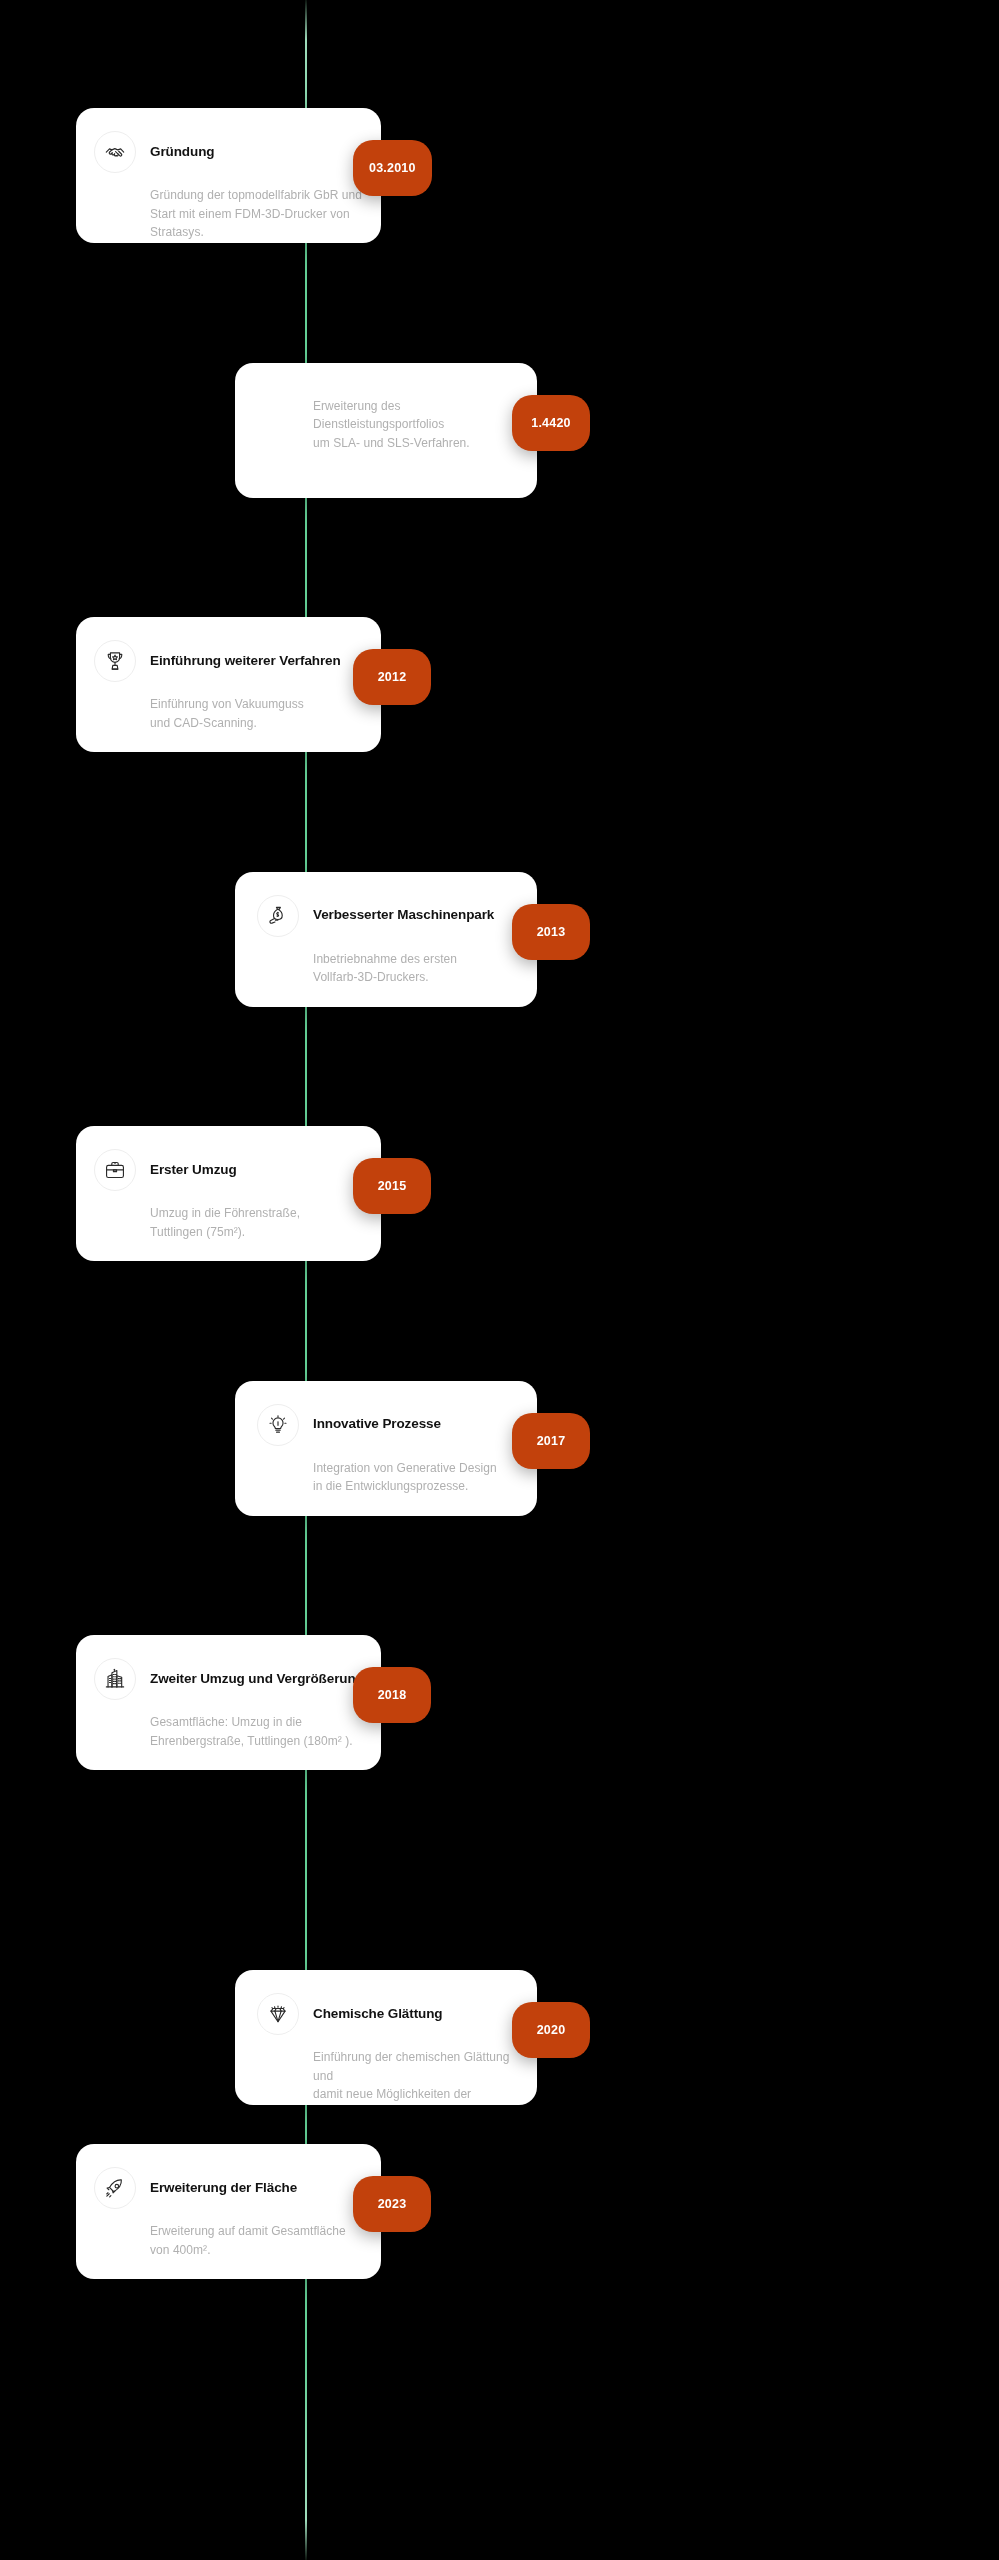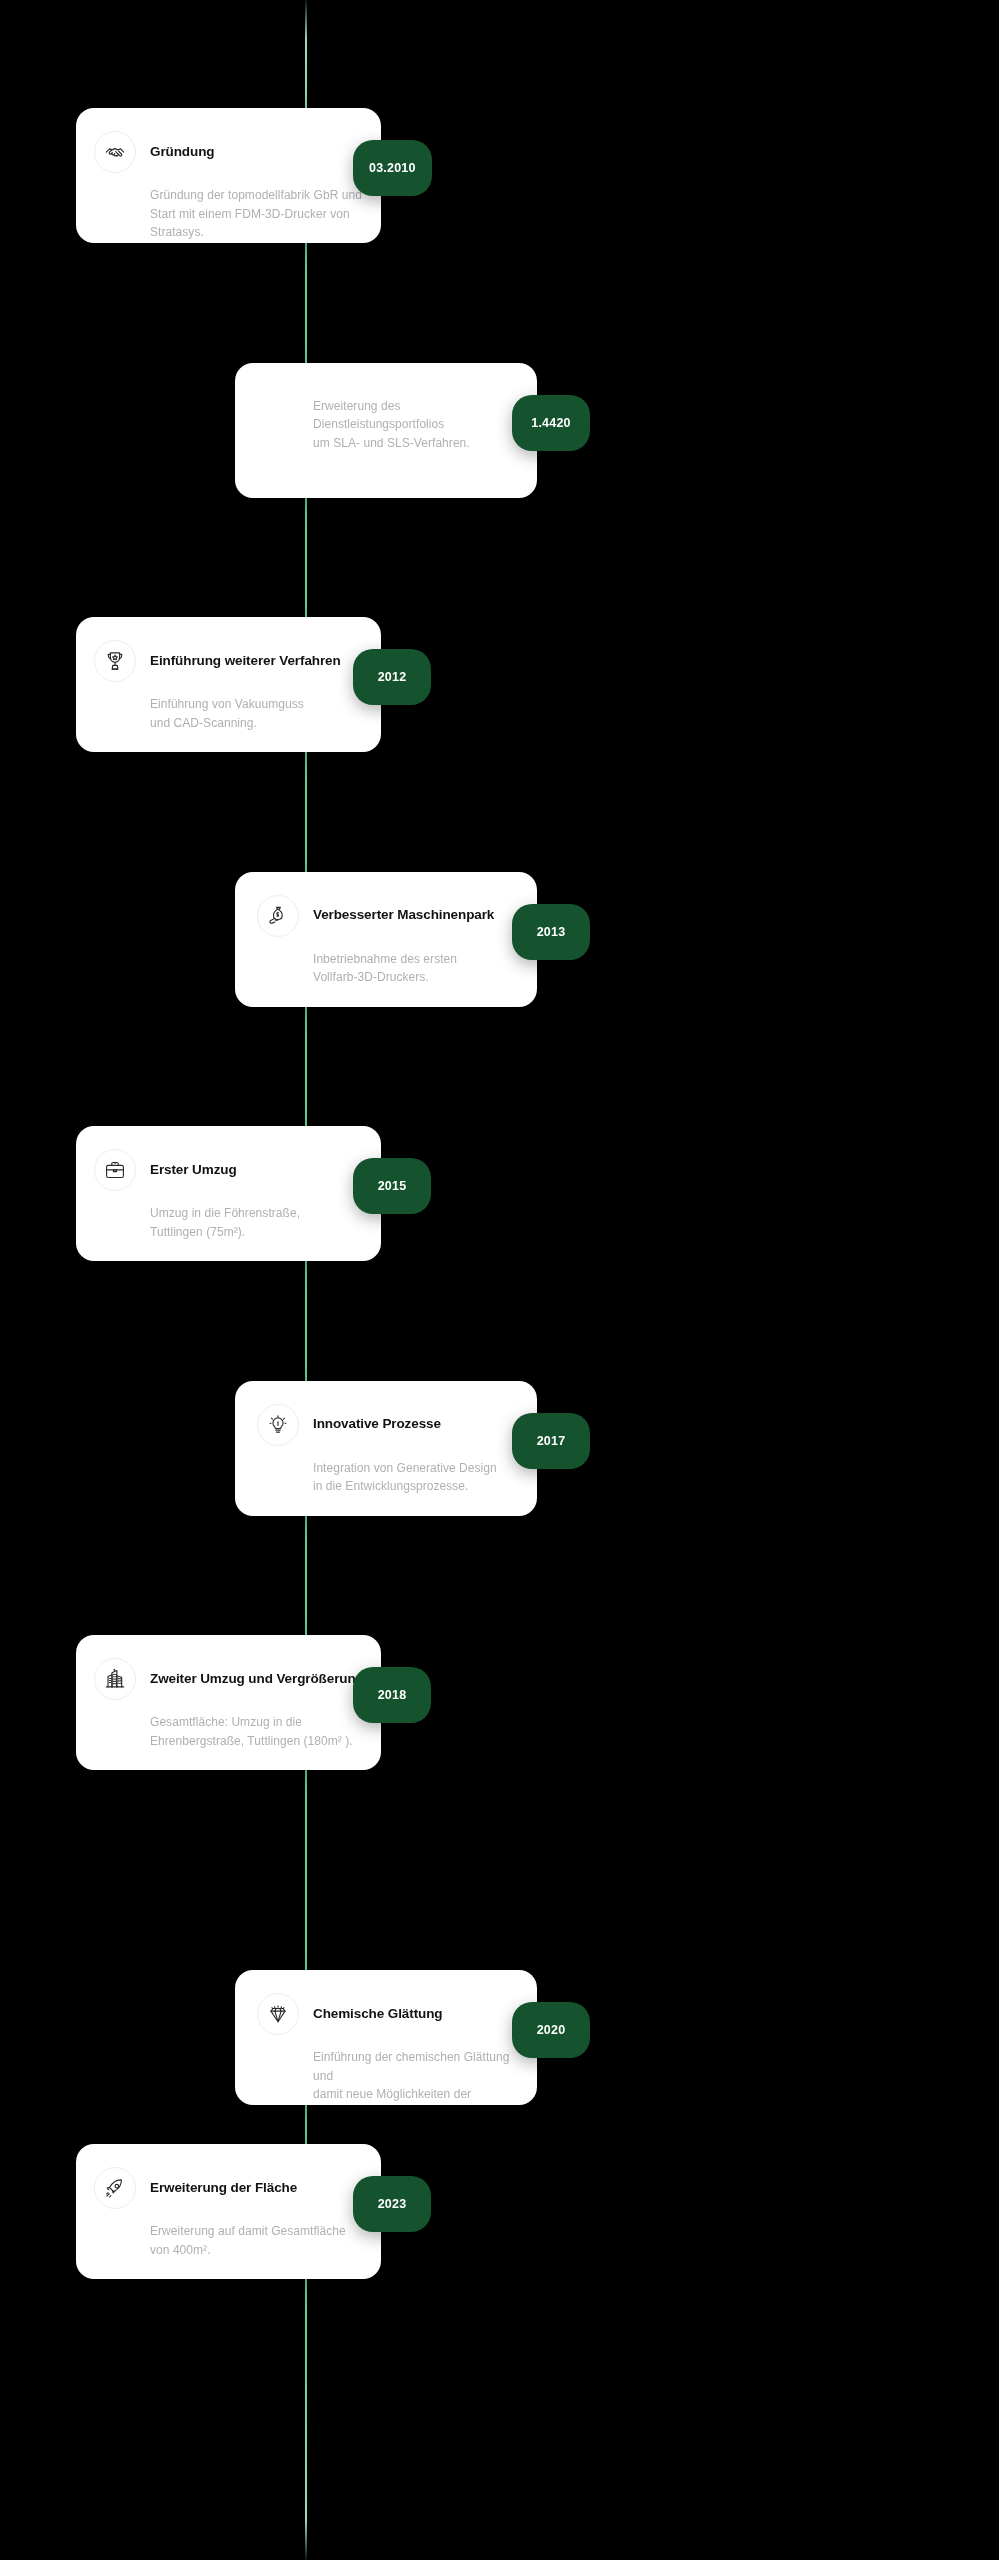--- a/index.html
+++ b/index.html
@@ -105,21 +105,21 @@
   .entry.left .card-desc  { padding-left: 56px; }
   .entry.right .card-desc { padding-left: 56px; }
 
   .badge {
     position: absolute;
     top: 32px;
     height: 56px;
     min-width: 78px;
     padding: 0 16px;
     border-radius: 20px;
-    background: #14532d;
+    background: #c2410c;
     color: #ffffff;
     font-size: 12.5px;
     font-weight: bold;
     letter-spacing: 0.2px;
     display: flex;
     align-items: center;
     justify-content: center;
     box-shadow: 0 5px 16px rgba(0,0,0,0.30);
     z-index: 3;
   }

